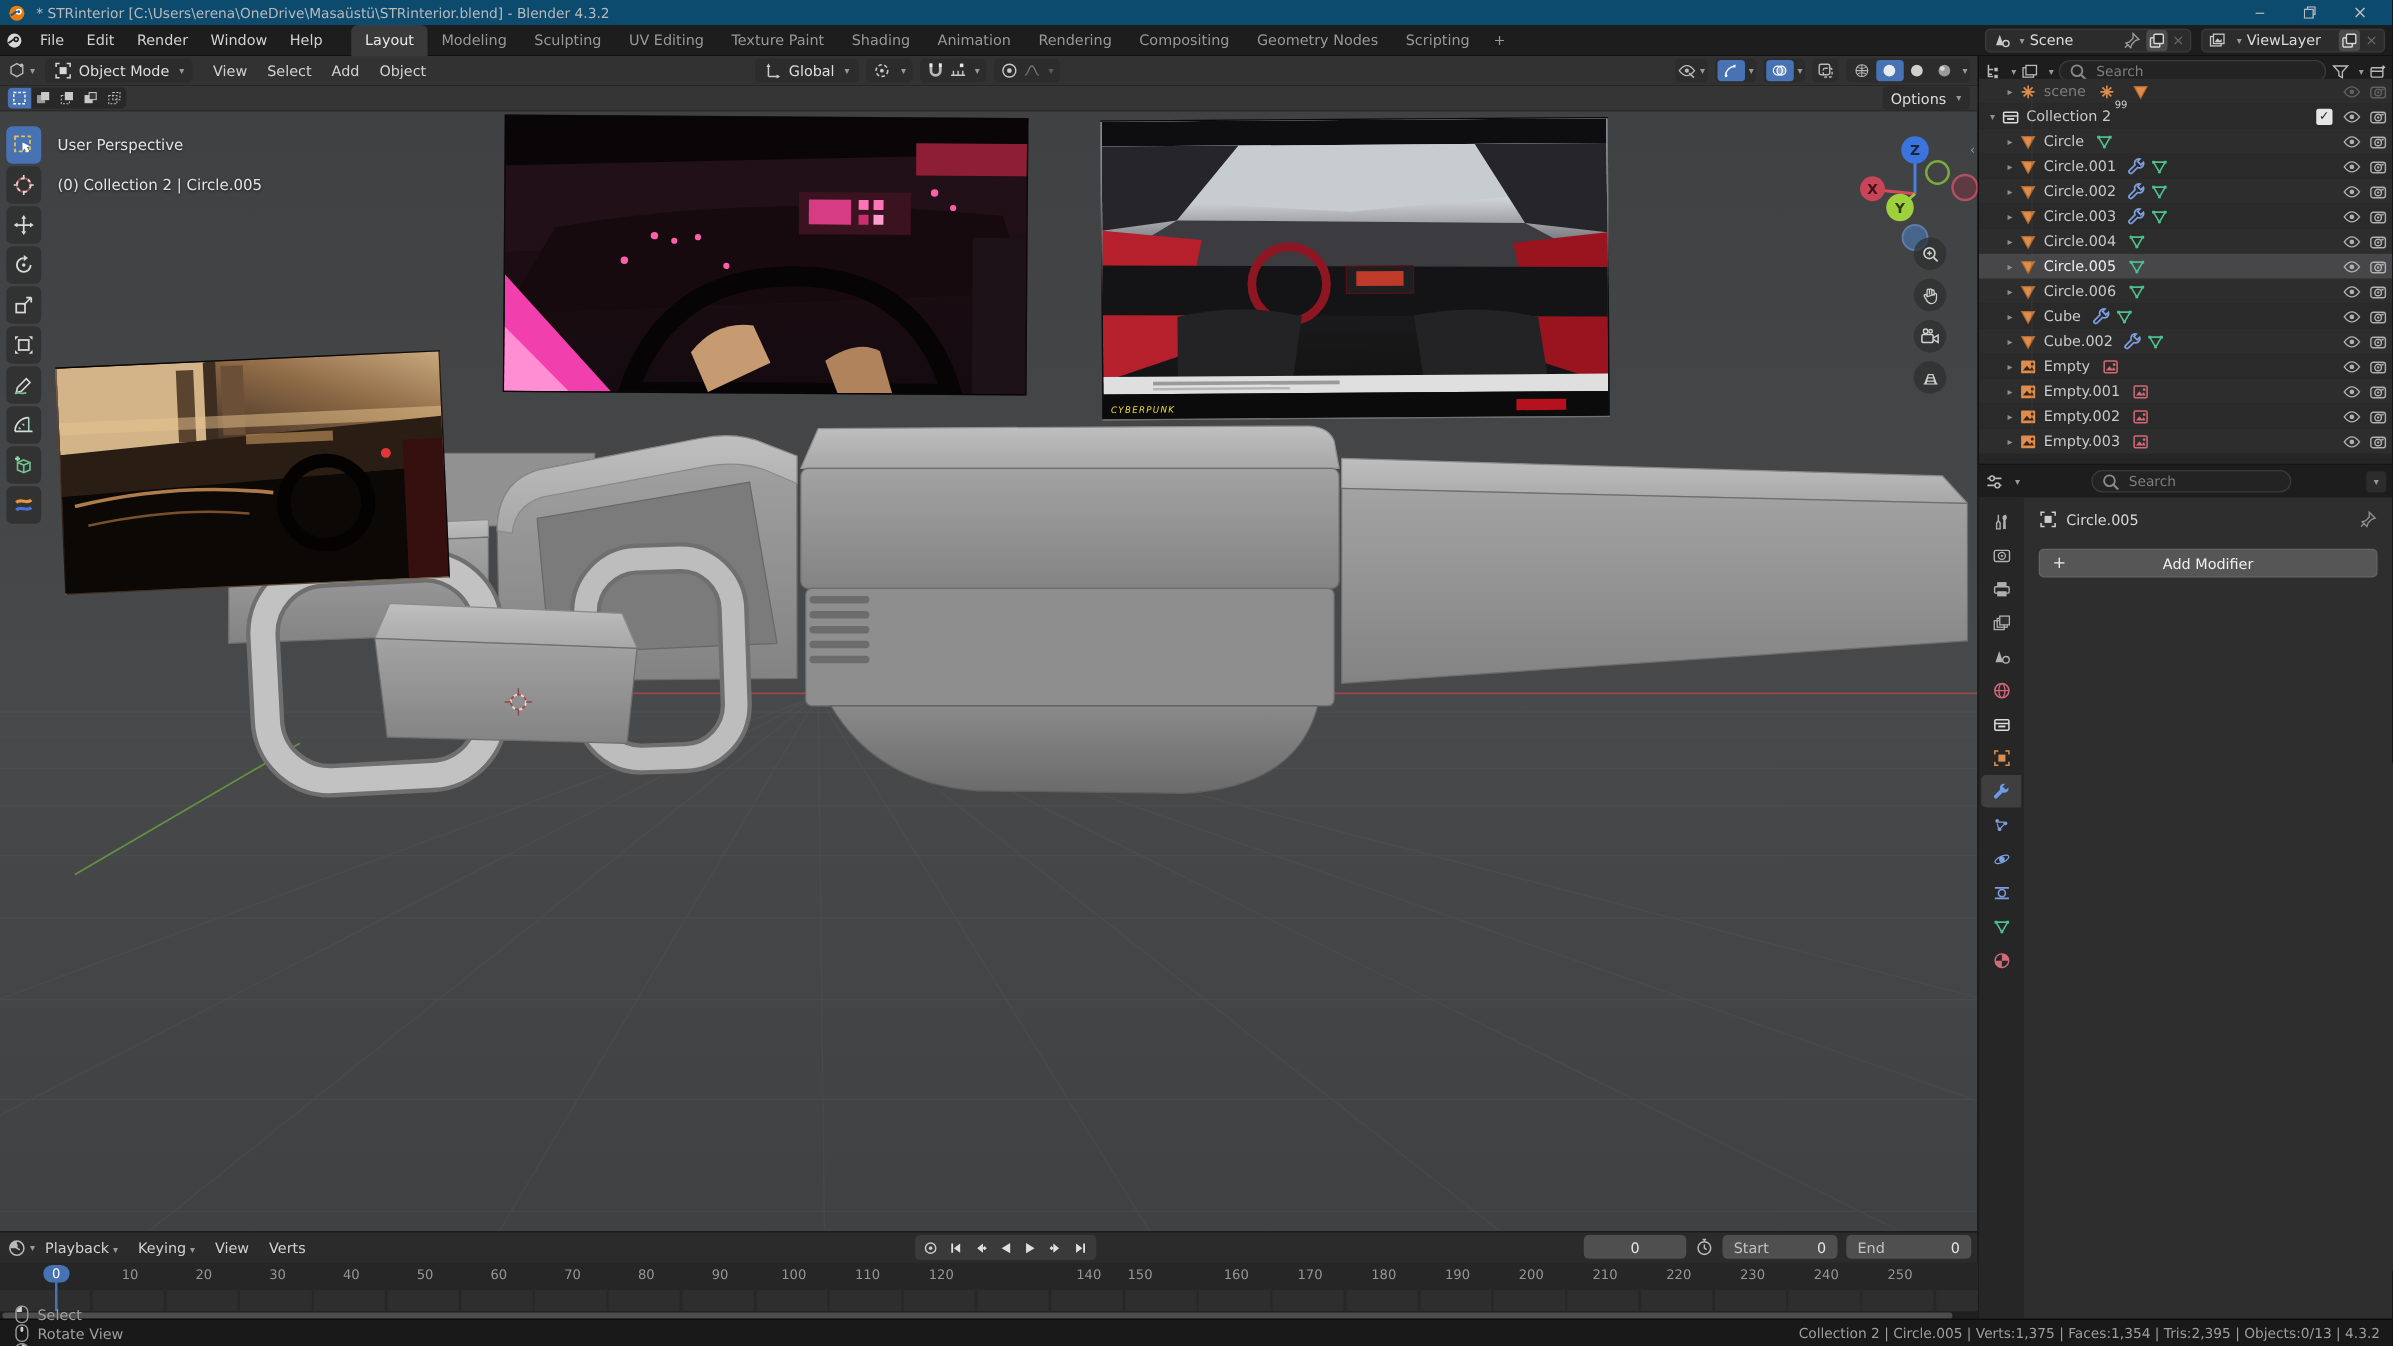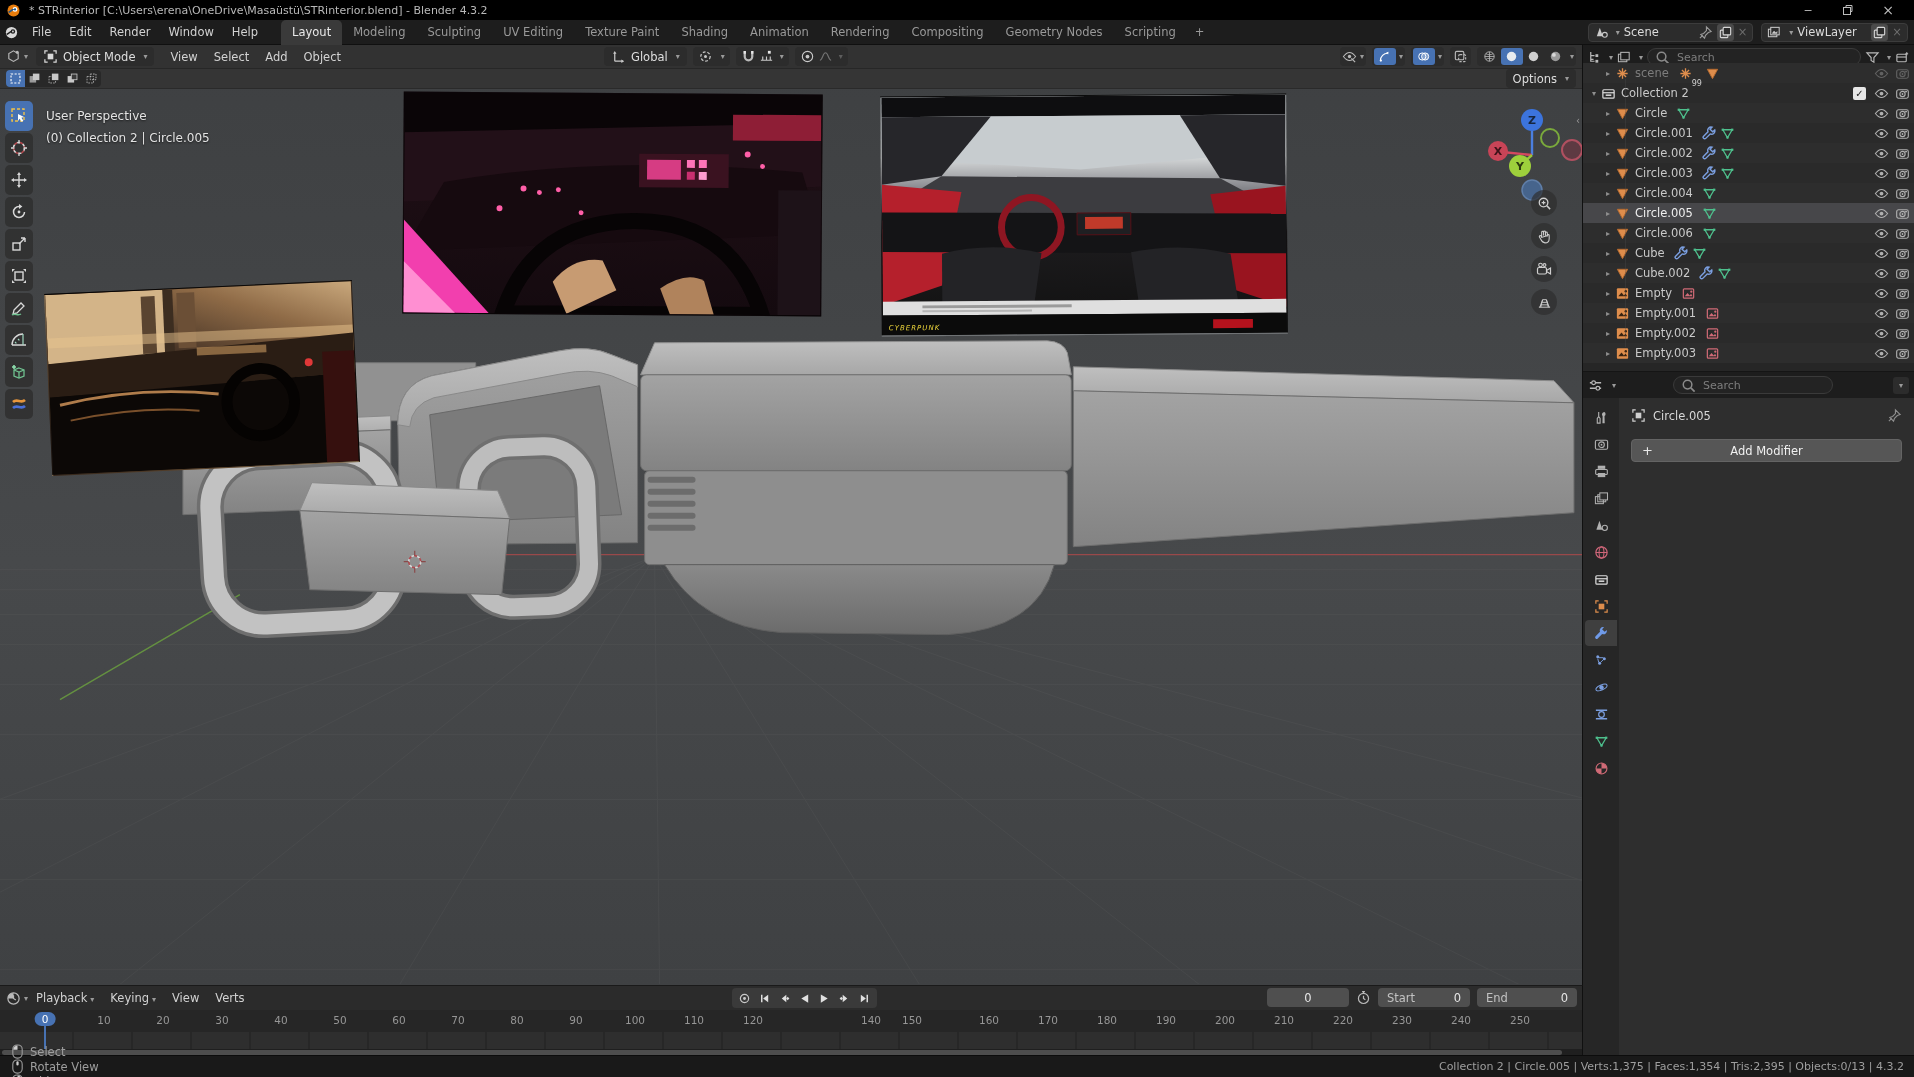--- a/index.html
+++ b/index.html
@@ -3,21 +3,21 @@
 <meta charset="utf-8">
 <style>
   html,body{margin:0;padding:0;background:#111;}
   *{box-sizing:border-box;user-select:none;}
   #app{position:relative;width:1914px;height:1077px;background:#161616;
        font-family:"DejaVu Sans","Liberation Sans",sans-serif;font-size:11.5px;color:#c7c7c7;overflow:hidden;}
   .ic{display:inline-flex;align-items:center;justify-content:center;line-height:0;}
   .ic svg{width:15px;height:15px;}
   .chev{font-size:8px;color:#9a9a9a;margin-left:3px;}
   
-  #titlebar{position:absolute;left:0;top:0;width:1914px;height:20px;background:#000000;display:flex;align-items:center;padding:0 6px;justify-content:space-between;}
+  #titlebar{position:absolute;left:0;top:0;width:1914px;height:20px;background:#0c4a6e;display:flex;align-items:center;padding:0 6px;justify-content:space-between;}
   #titlebar .title{color:#b9b9b9;font-size:11px;margin-left:8px;}
   #win-controls{margin-left:auto;display:flex;}
   .win-btn{width:40px;height:20px;display:flex;align-items:center;justify-content:center;color:#bdbdbd;font-size:11px;}
   
   #topbar{position:absolute;left:0;top:20px;width:1914px;height:25px;background:#1d1d1d;display:flex;align-items:center;border-bottom:1px solid #101010;}
   .menu-item{padding:4px 9px;color:#d2d2d2;border-radius:3px;}
   #ws-tabs{display:flex;align-items:flex-end;height:25px;margin-left:14px;}
   .ws-tab{padding:5px 11px 6px;color:#999;border-radius:5px 5px 0 0;}
   .ws-tab.active{background:#3a3a3a;color:#e8e8e8;}
   .ws-add{padding:4px 8px;color:#9a9a9a;}
@@ -38,21 +38,21 @@
   #vp-menus{display:flex;margin-left:8px;}
   #vp-menus .menu-item{padding:4px 8px;}
   #vp-center{display:flex;align-items:center;margin-left:255px;gap:6px;}
   #vp-right{margin-left:auto;display:flex;align-items:center;}
   .mode-seg{display:flex;background:#282828;border-radius:4px;overflow:hidden;height:17px;}
   .mode-seg .m{width:19px;height:17px;display:flex;align-items:center;justify-content:center;}
   .mode-seg .m.on{background:#4772b3;}
   #options-btn{margin-left:auto;}
   
   #vp-text{position:absolute;left:46px;top:64px;z-index:4;color:#e3e3e3;text-shadow:0 1px 2px #0009;}
-  #vp-text .l1{font-size:12px;margin-bottom:8px;}
+  #vp-text .l1{font-size:12px;margin-bottom:18px;}
   #vp-text .l2{font-size:12px;}
   #toolbar-col{position:absolute;left:5px;top:56px;z-index:6;display:flex;flex-direction:column;gap:2px;}
   .tool-btn{width:28px;height:30px;background:#2f2f2fd9;border-radius:5px;display:flex;align-items:center;justify-content:center;}
   .tool-btn.active{background:#4772b3;}
   .tool-btn svg{width:18px;height:18px;}
   #gizmo{position:absolute;left:1480px;top:55px;z-index:4;}
   .nav-btn{position:absolute;z-index:4;width:26px;height:26px;border-radius:13px;background:#2e2e2eb3;display:flex;align-items:center;justify-content:center;}
   #collapse-chev{position:absolute;right:2px;top:70px;z-index:4;color:#9a9a9a;font-size:10px;}
   
   .refimg{position:absolute;z-index:2;border:1px solid #00000066;overflow:hidden;}

